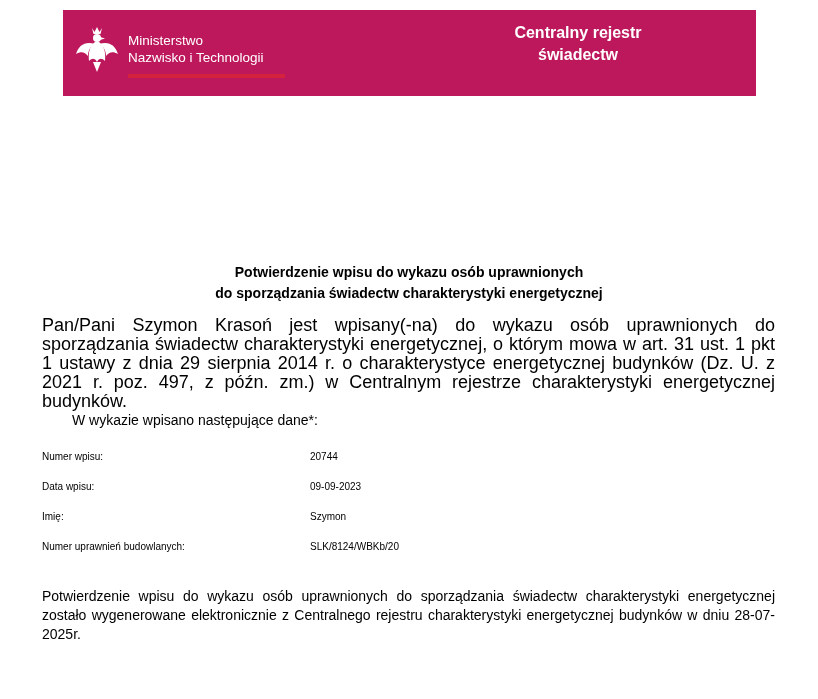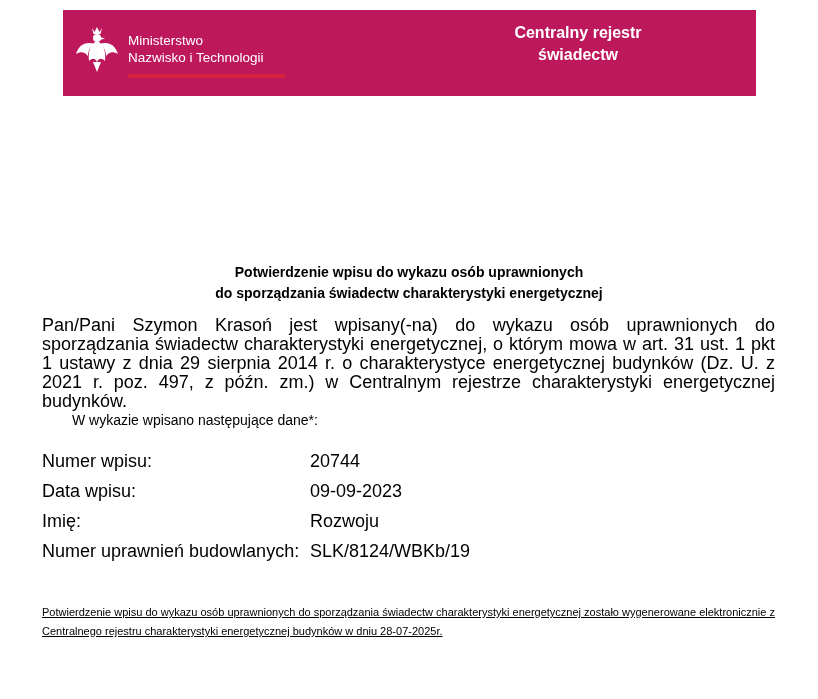--- a/index.html
+++ b/index.html
@@ -87,33 +87,32 @@
   }
   .fields {
     position: absolute;
     top: 451px;
     left: 42px;
     width: 733px;
   }
   .field-row {
     position: relative;
     height: 30px;
-    font-size: 18px;
+    font-size: 10px;
   }
   .field-label { position: absolute; left: 0; top: 0; }
   .field-value { position: absolute; left: 268px; top: 0; }
   .footer-par {
     position: absolute;
-    top: 603px;
+    top: 587px;
     left: 42px;
     width: 733px;
-    font-size: 11px;
+    font-size: 14px;
     line-height: 19px;
     text-align: justify;
-    text-decoration: underline;
   }
 </style>
 </head>
 <body>
 
 <div class="page">
 
   <header class="topbar" style="background: #be185d;">
     <div class="ministry">
       <span class="eagle">
@@ -154,23 +153,23 @@
     <div class="field-row">
       <span class="field-label">Numer wpisu:</span>
       <span class="field-value">20744</span>
     </div>
     <div class="field-row">
       <span class="field-label">Data wpisu:</span>
       <span class="field-value">09-09-2023</span>
     </div>
     <div class="field-row">
       <span class="field-label">Imię:</span>
-      <span class="field-value">Rozwoju</span>
+      <span class="field-value">Szymon</span>
     </div>
     <div class="field-row">
       <span class="field-label">Numer uprawnień budowlanych:</span>
-      <span class="field-value">SLK/8124/WBKb/19</span>
+      <span class="field-value">SLK/8124/WBKb/20</span>
     </div>
   </div>
 
   <p class="footer-par">Potwierdzenie wpisu do wykazu osób uprawnionych do sporządzania świadectw charakterystyki energetycznej zostało wygenerowane elektronicznie z Centralnego rejestru charakterystyki energetycznej budynków w dniu 28-07-2025r.</p>
 
 </div>
 
 </body></html>

